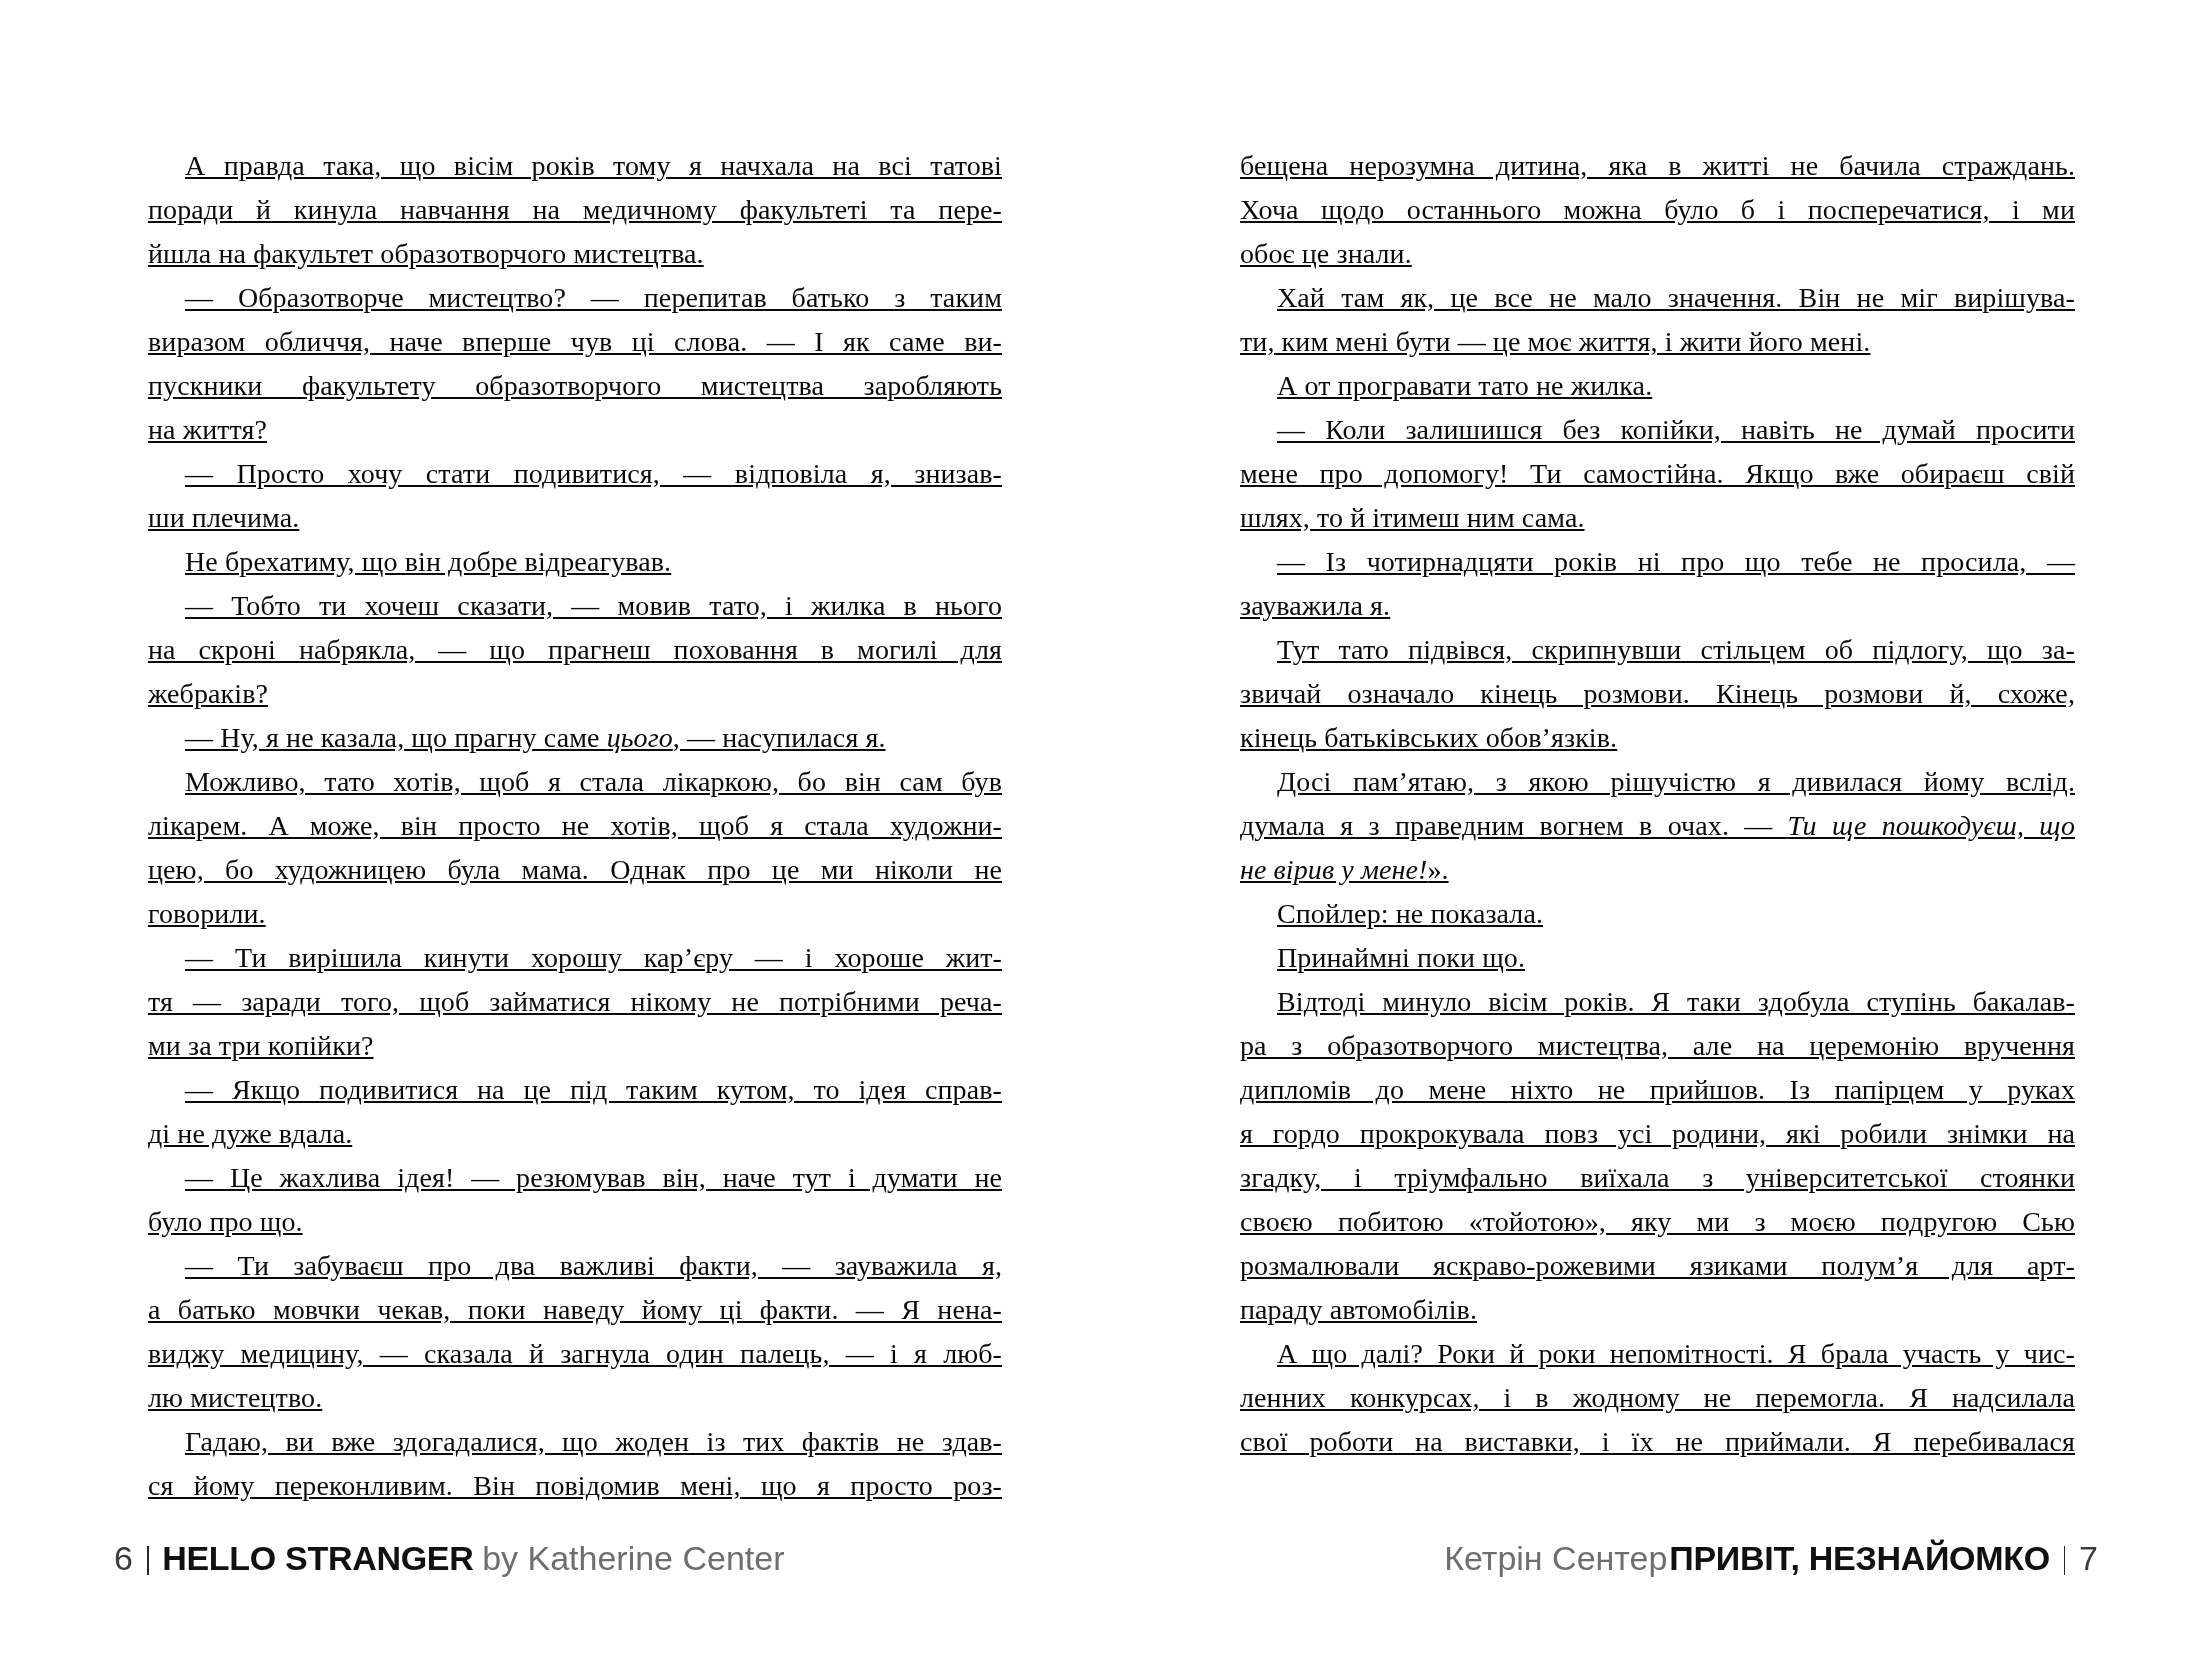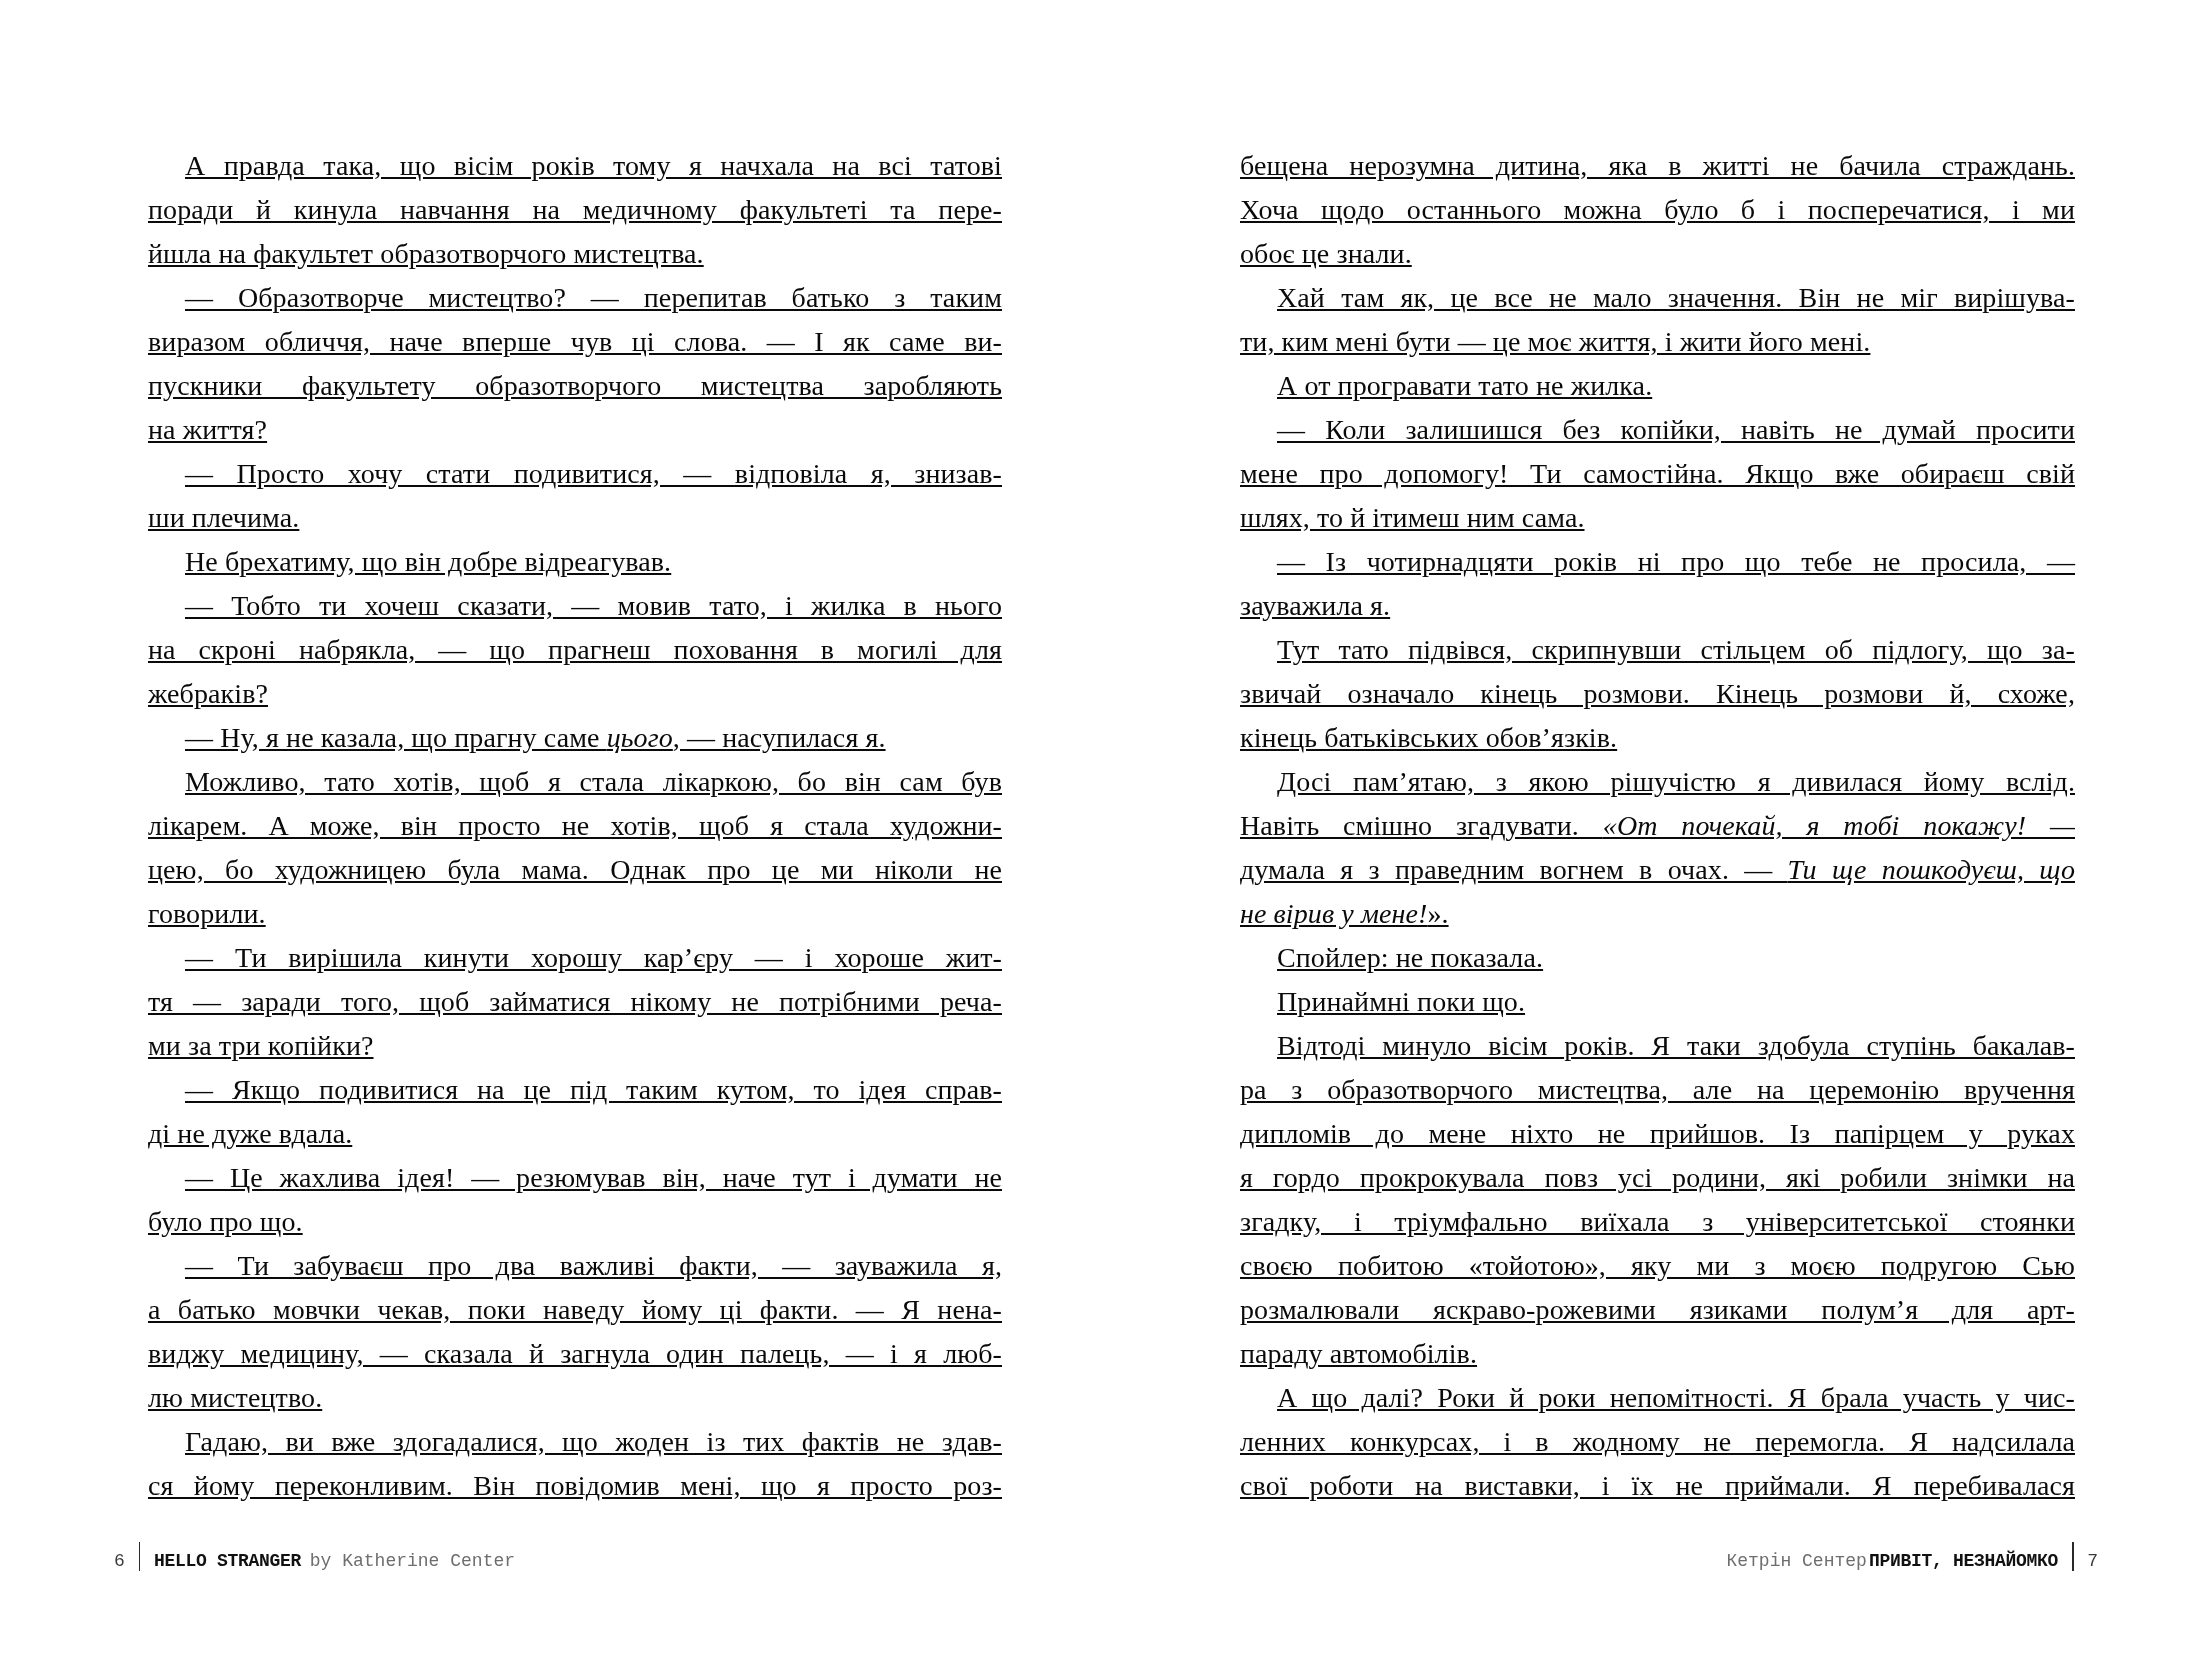--- a/index.html
+++ b/index.html
@@ -36,22 +36,22 @@
   }
   .line.pend { text-align-last: left; }
   .line.ind  { text-indent: 37px; }
   .it { font-style: italic; }
 
   .footer {
     position: absolute;
     top: 1542px;
     height: 32px;
     line-height: 32px;
-    font-family: Liberation Mono, monospace;
-    font-size: 18px;
+    font-family: Liberation Sans, sans-serif;
+    font-size: 34px;
     color: #2a2a2a;
     white-space: nowrap;
   }
   .footer-left  { left: 114px; }
   .footer-right { right: 107px; }
   .pgnum {
     font-weight: 400;
     color: #3c3c3c;
   }
   .fbar {
@@ -126,21 +126,20 @@
       <div class="line ind pend"><span>А от програвати тато не жилка.</span></div>
       <div class="line ind"><span>— Коли залишишся без копійки, навіть не думай просити</span></div>
       <div class="line"><span>мене про допомогу! Ти самостійна. Якщо вже обираєш свій</span></div>
       <div class="line pend"><span>шлях, то й ітимеш ним сама.</span></div>
       <div class="line ind"><span>— Із чотирнадцяти років ні про що тебе не просила, —</span></div>
       <div class="line pend"><span>зауважила я.</span></div>
       <div class="line ind"><span>Тут тато підвівся, скрипнувши стільцем об підлогу, що за-</span></div>
       <div class="line"><span>звичай означало кінець розмови. Кінець розмови й, схоже,</span></div>
       <div class="line pend"><span>кінець батьківських обов’язків.</span></div>
       <div class="line ind"><span>Досі пам’ятаю, з якою рішучістю я дивилася йому вслід.</span></div>
-      <div class="line"><span>Навіть смішно згадувати. </span><span class="it">«От почекай, я тобі покажу! —</span></div>
       <div class="line"><span>думала я з праведним вогнем в очах. — </span><span class="it">Ти ще пошкодуєш, що</span></div>
       <div class="line pend"><span class="it">не вірив у мене!</span><span>».</span></div>
       <div class="line ind pend"><span>Спойлер: не показала.</span></div>
       <div class="line ind pend"><span>Принаймні поки що.</span></div>
       <div class="line ind"><span>Відтоді минуло вісім років. Я таки здобула ступінь бакалав-</span></div>
       <div class="line"><span>ра з образотворчого мистецтва, але на церемонію вручення</span></div>
       <div class="line"><span>дипломів до мене ніхто не прийшов. Із папірцем у руках</span></div>
       <div class="line"><span>я гордо прокрокувала повз усі родини, які робили знімки на</span></div>
       <div class="line"><span>згадку, і тріумфально виїхала з університетської стоянки</span></div>
       <div class="line"><span>своєю побитою «тойотою», яку ми з моєю подругою Сью</span></div>

